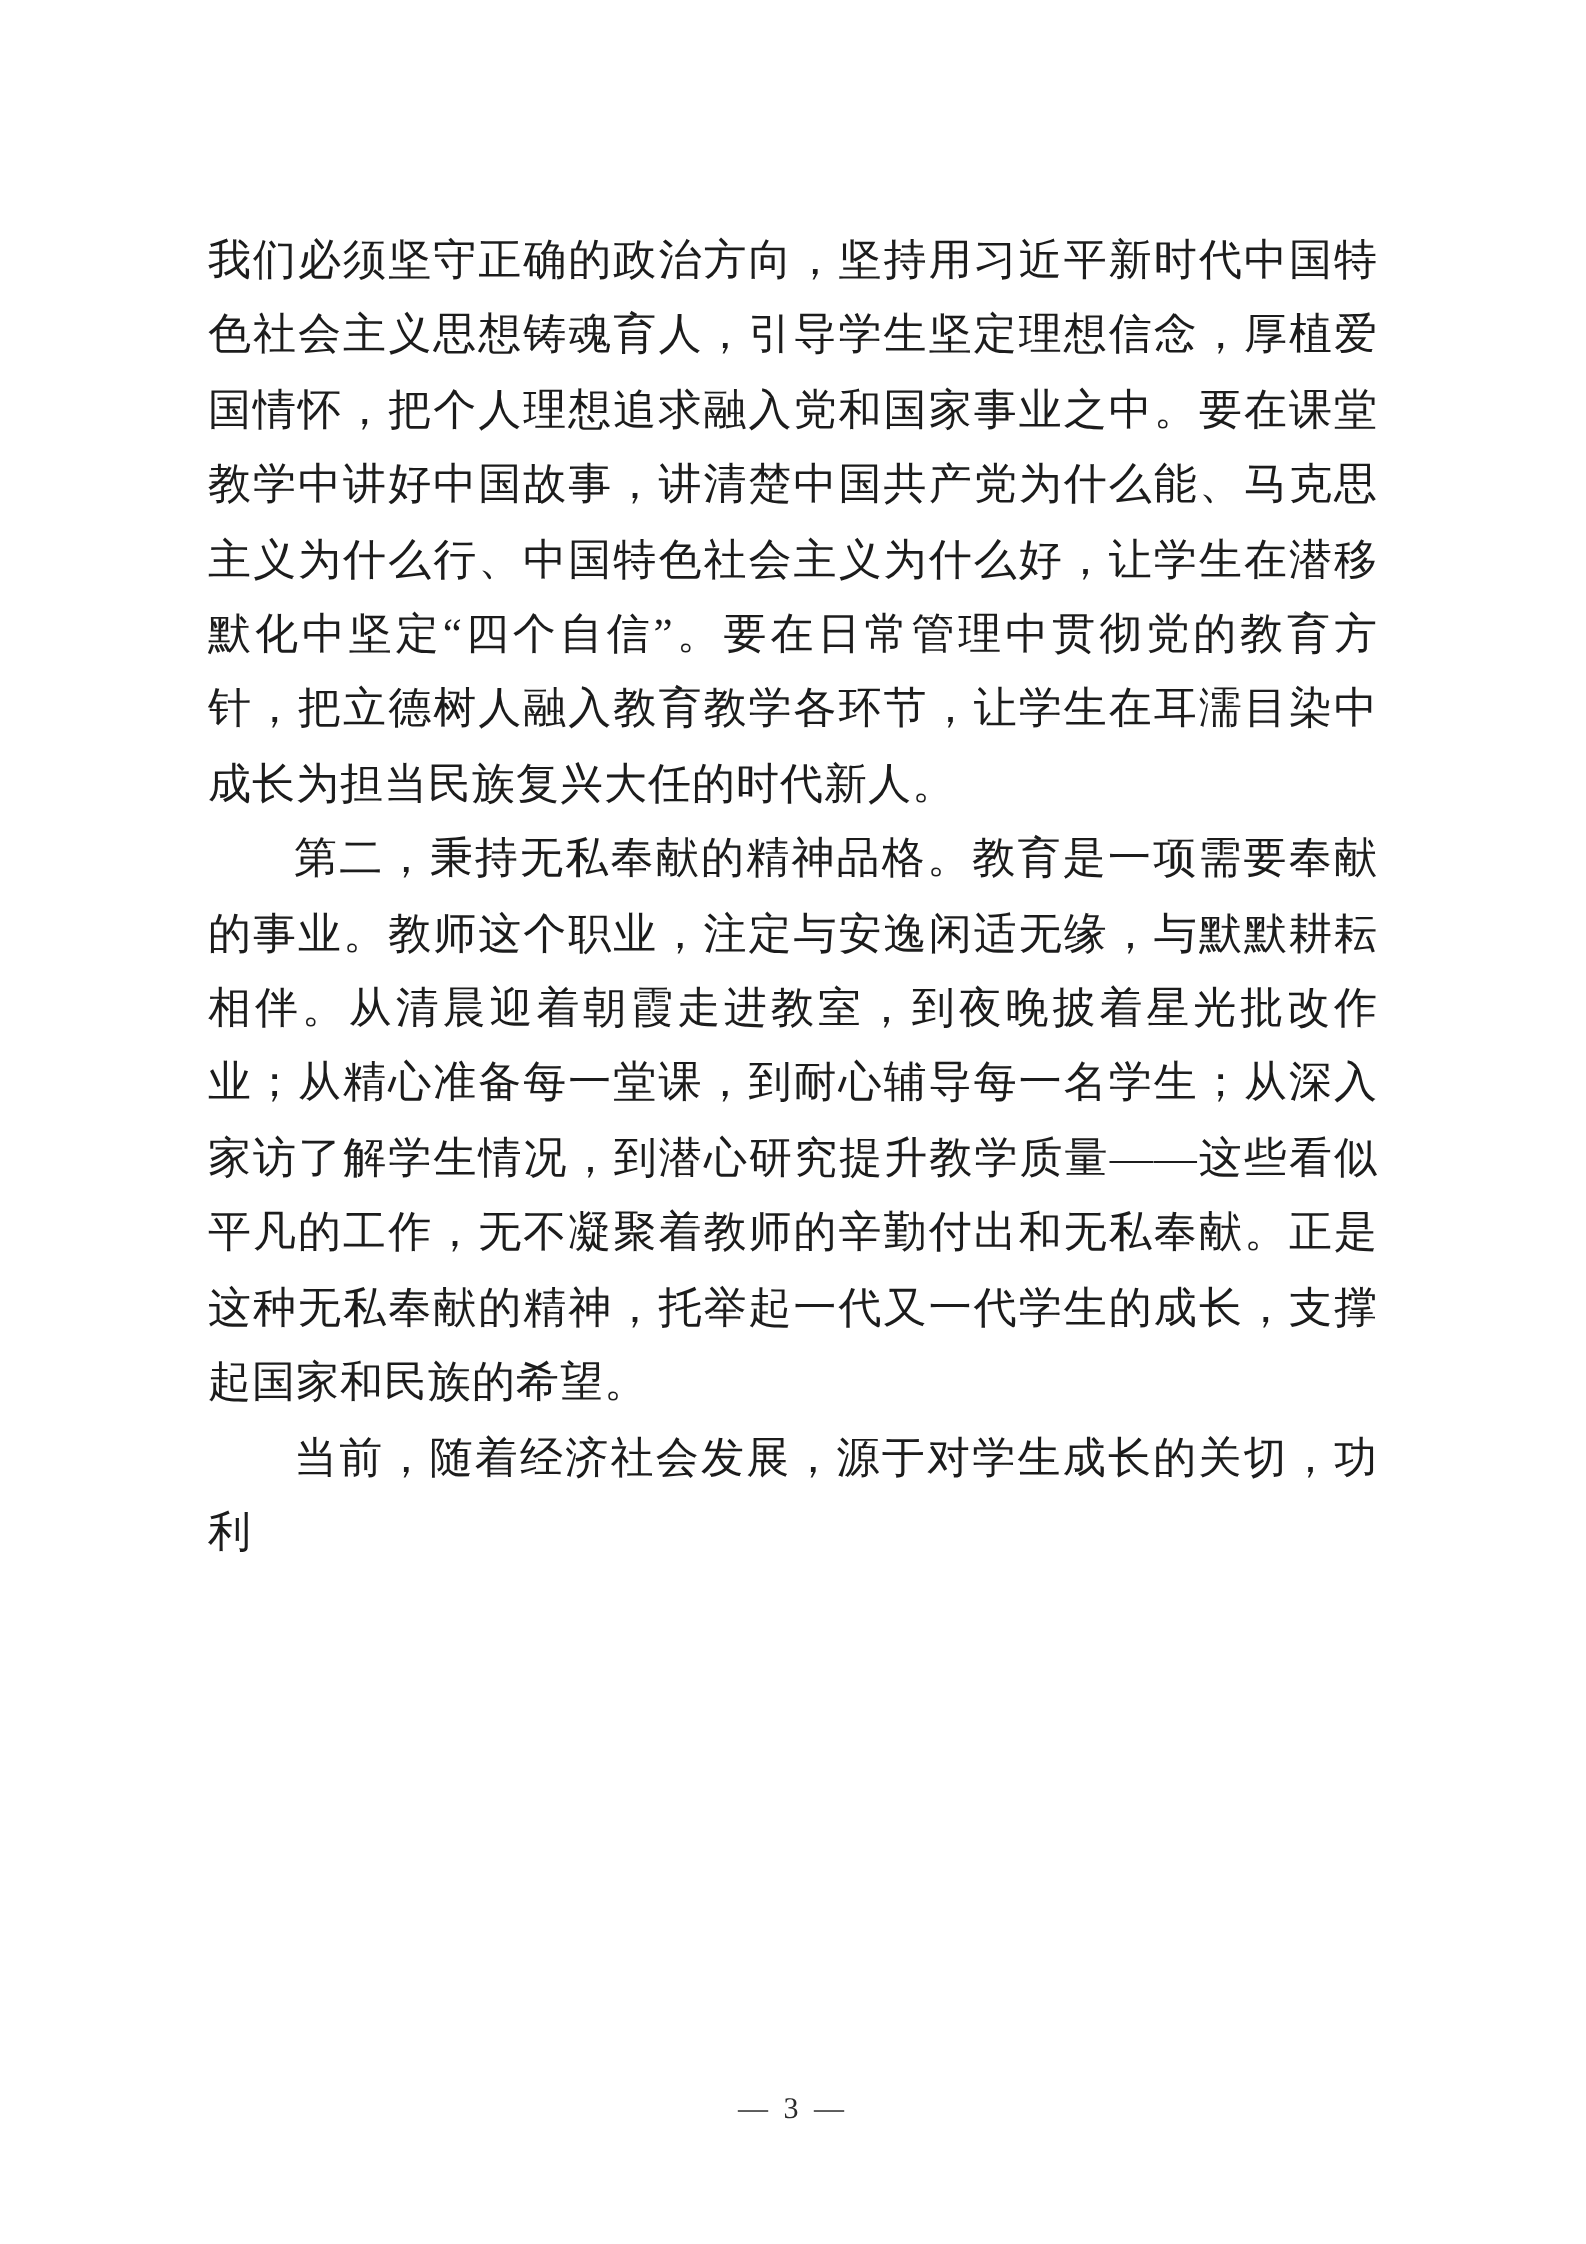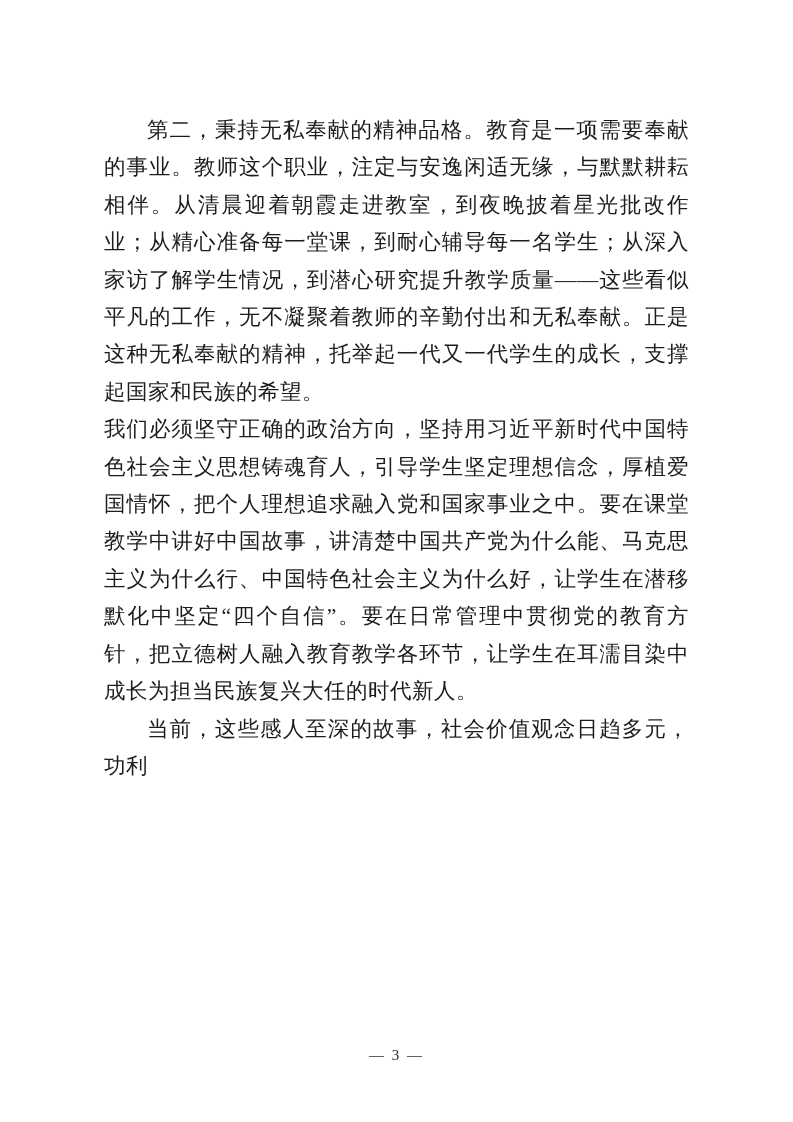--- a/index.html
+++ b/index.html
@@ -51,19 +51,19 @@
     font-size: 15px;
     letter-spacing: 2px;
     color: #2a2a2a;
   }
 </style>
 </head>
 <body>
 
 <div class="page">
   <div class="content">
+    <p class="para">我们必须坚守正确的政治方向，坚持用习近平新时代中国特色社会主义思想铸魂育人，引导学生坚定理想信念，厚植爱国情怀，把个人理想追求融入党和国家事业之中。要在课堂教学中讲好中国故事，讲清楚中国共产党为什么能、马克思主义为什么行、中国特色社会主义为什么好，让学生在潜移默化中坚定“四个自信”。要在日常管理中贯彻党的教育方针，把立德树人融入教育教学各环节，让学生在耳濡目染中成长为担当民族复兴大任的时代新人。</p>
     <p class="para indent">第二，秉持无私奉献的精神品格。教育是一项需要奉献的事业。教师这个职业，注定与安逸闲适无缘，与默默耕耘相伴。从清晨迎着朝霞走进教室，到夜晚披着星光批改作业；从精心准备每一堂课，到耐心辅导每一名学生；从深入家访了解学生情况，到潜心研究提升教学质量——这些看似平凡的工作，无不凝聚着教师的辛勤付出和无私奉献。正是这种无私奉献的精神，托举起一代又一代学生的成长，支撑起国家和民族的希望。</p>
-    <p class="para">我们必须坚守正确的政治方向，坚持用习近平新时代中国特色社会主义思想铸魂育人，引导学生坚定理想信念，厚植爱国情怀，把个人理想追求融入党和国家事业之中。要在课堂教学中讲好中国故事，讲清楚中国共产党为什么能、马克思主义为什么行、中国特色社会主义为什么好，让学生在潜移默化中坚定“四个自信”。要在日常管理中贯彻党的教育方针，把立德树人融入教育教学各环节，让学生在耳濡目染中成长为担当民族复兴大任的时代新人。</p>
-    <p class="para indent">当前，这些感人至深的故事，社会价值观念日趋多元，功利</p>
+    <p class="para indent">当前，随着经济社会发展，源于对学生成长的关切，功利</p>
   </div>
 
   <div class="footer">— 3 —</div>
 </div>
 
 </body></html>

